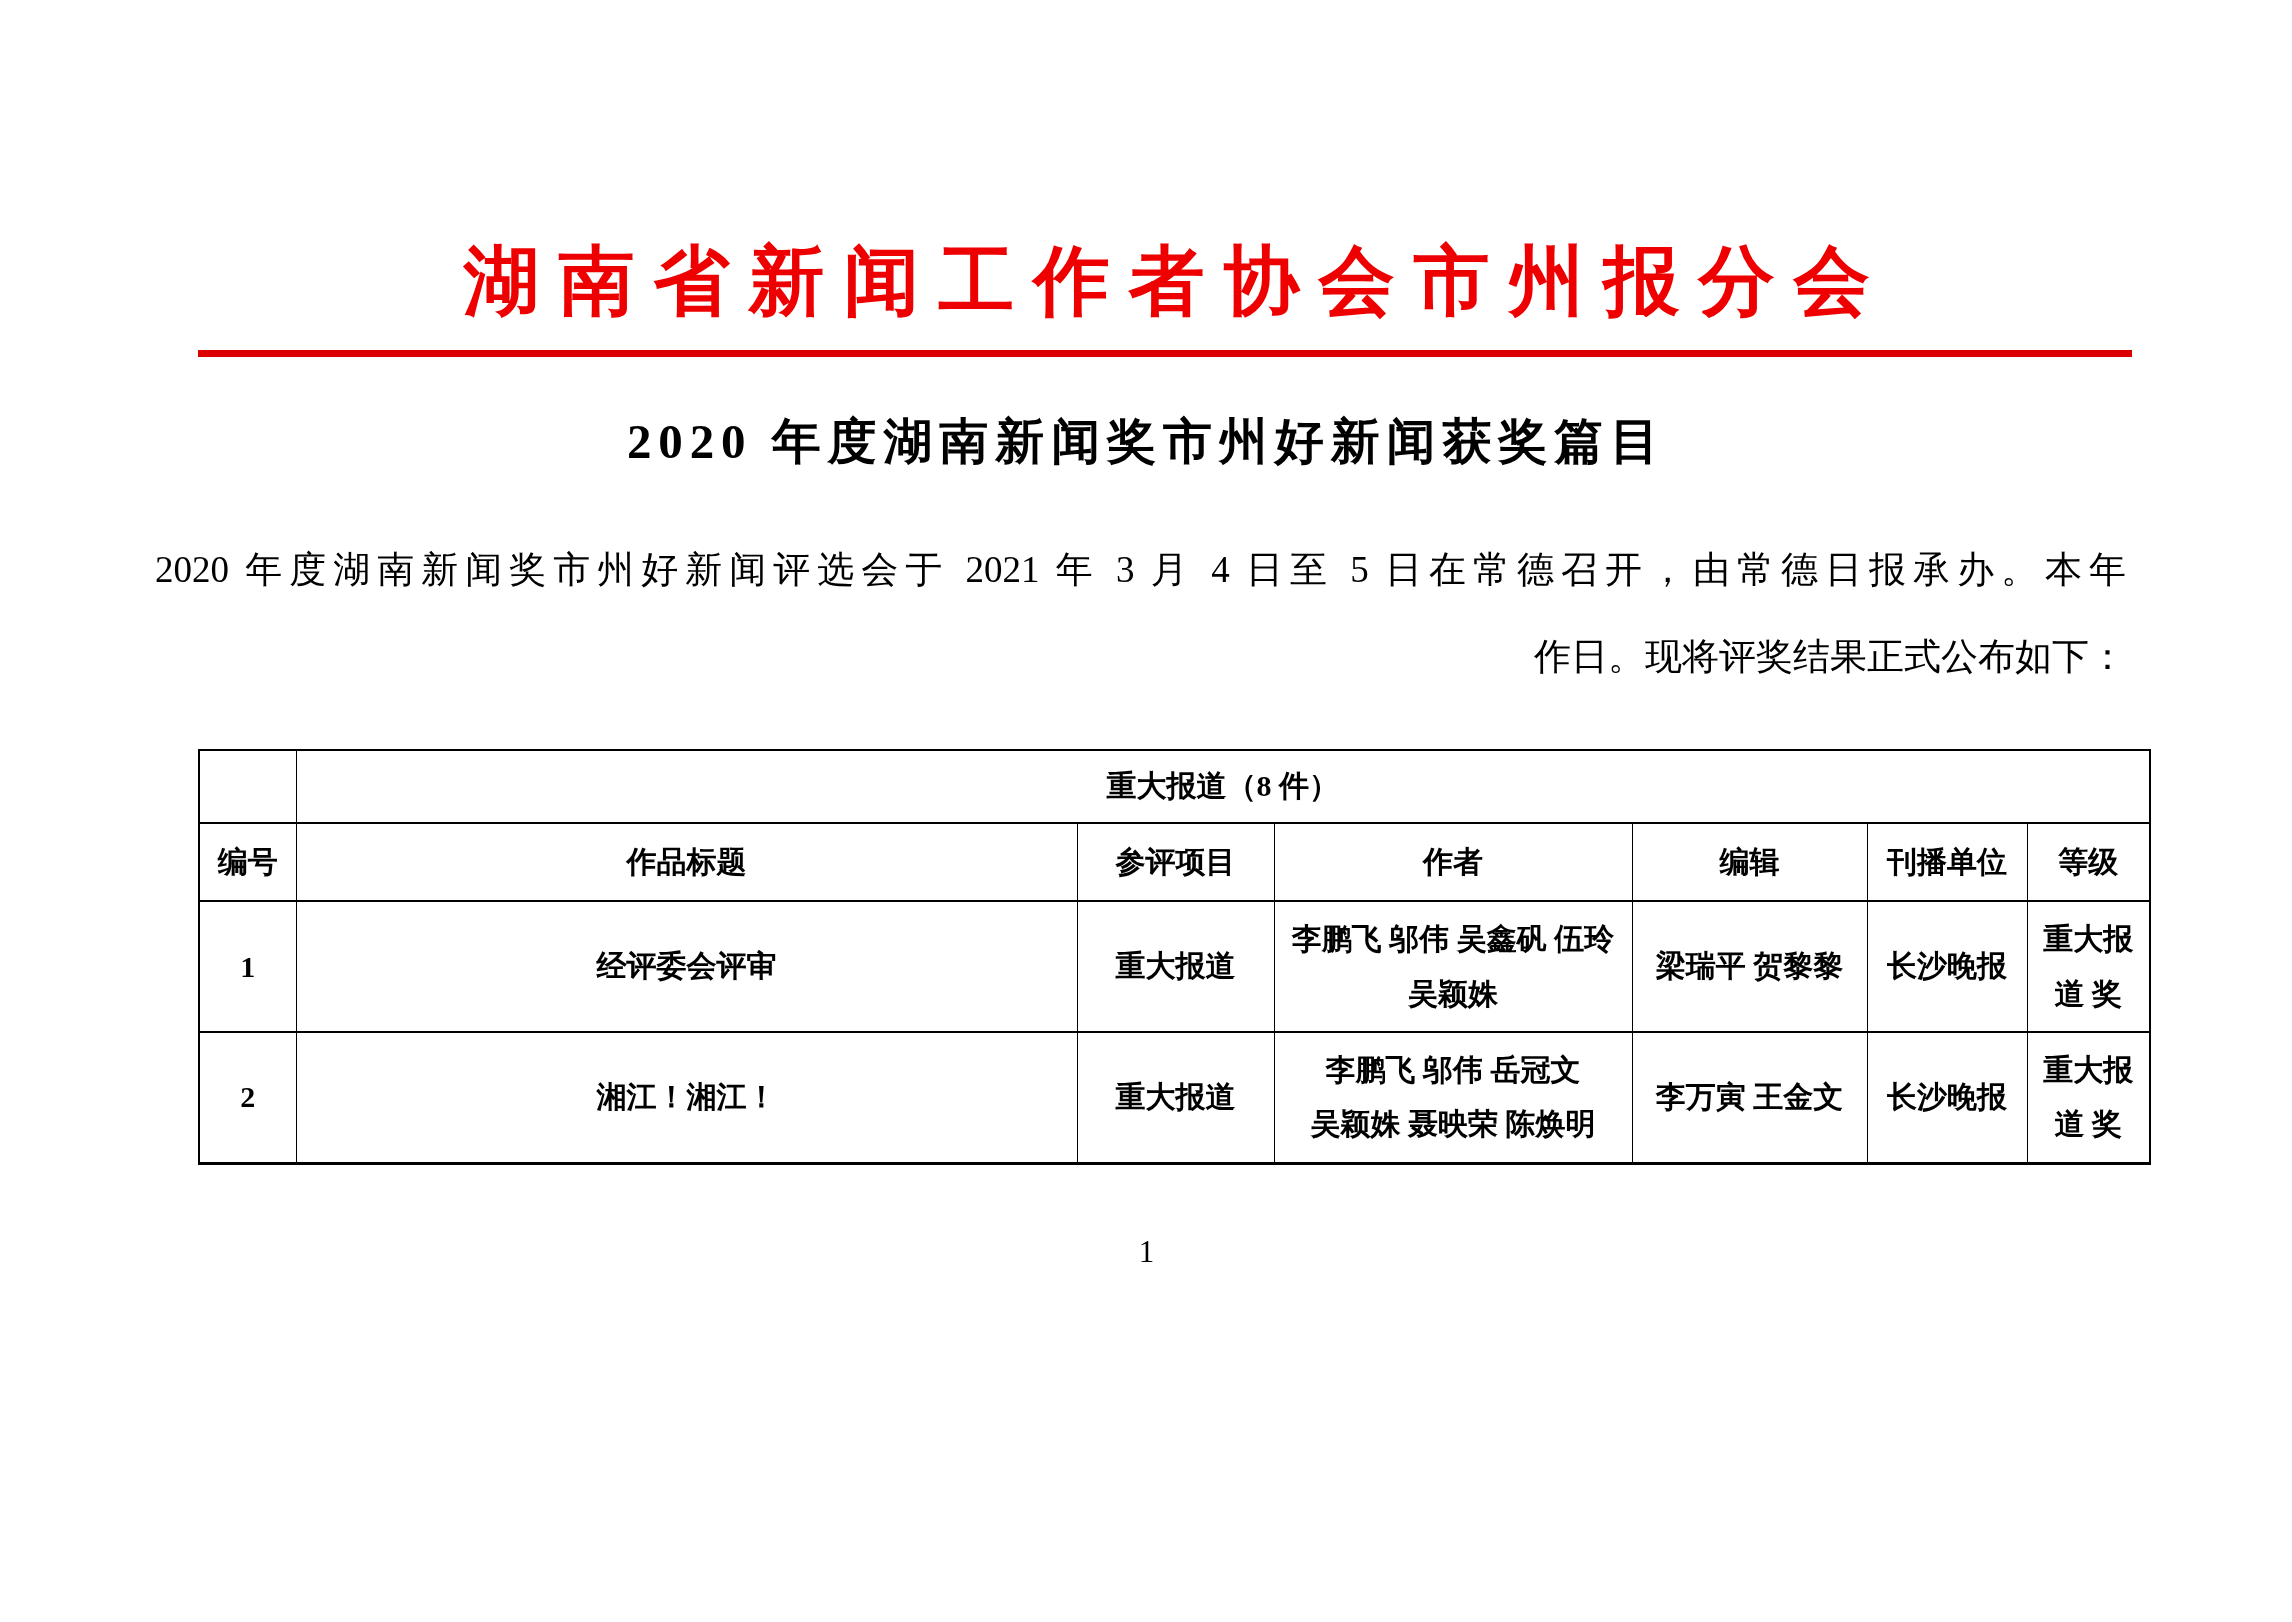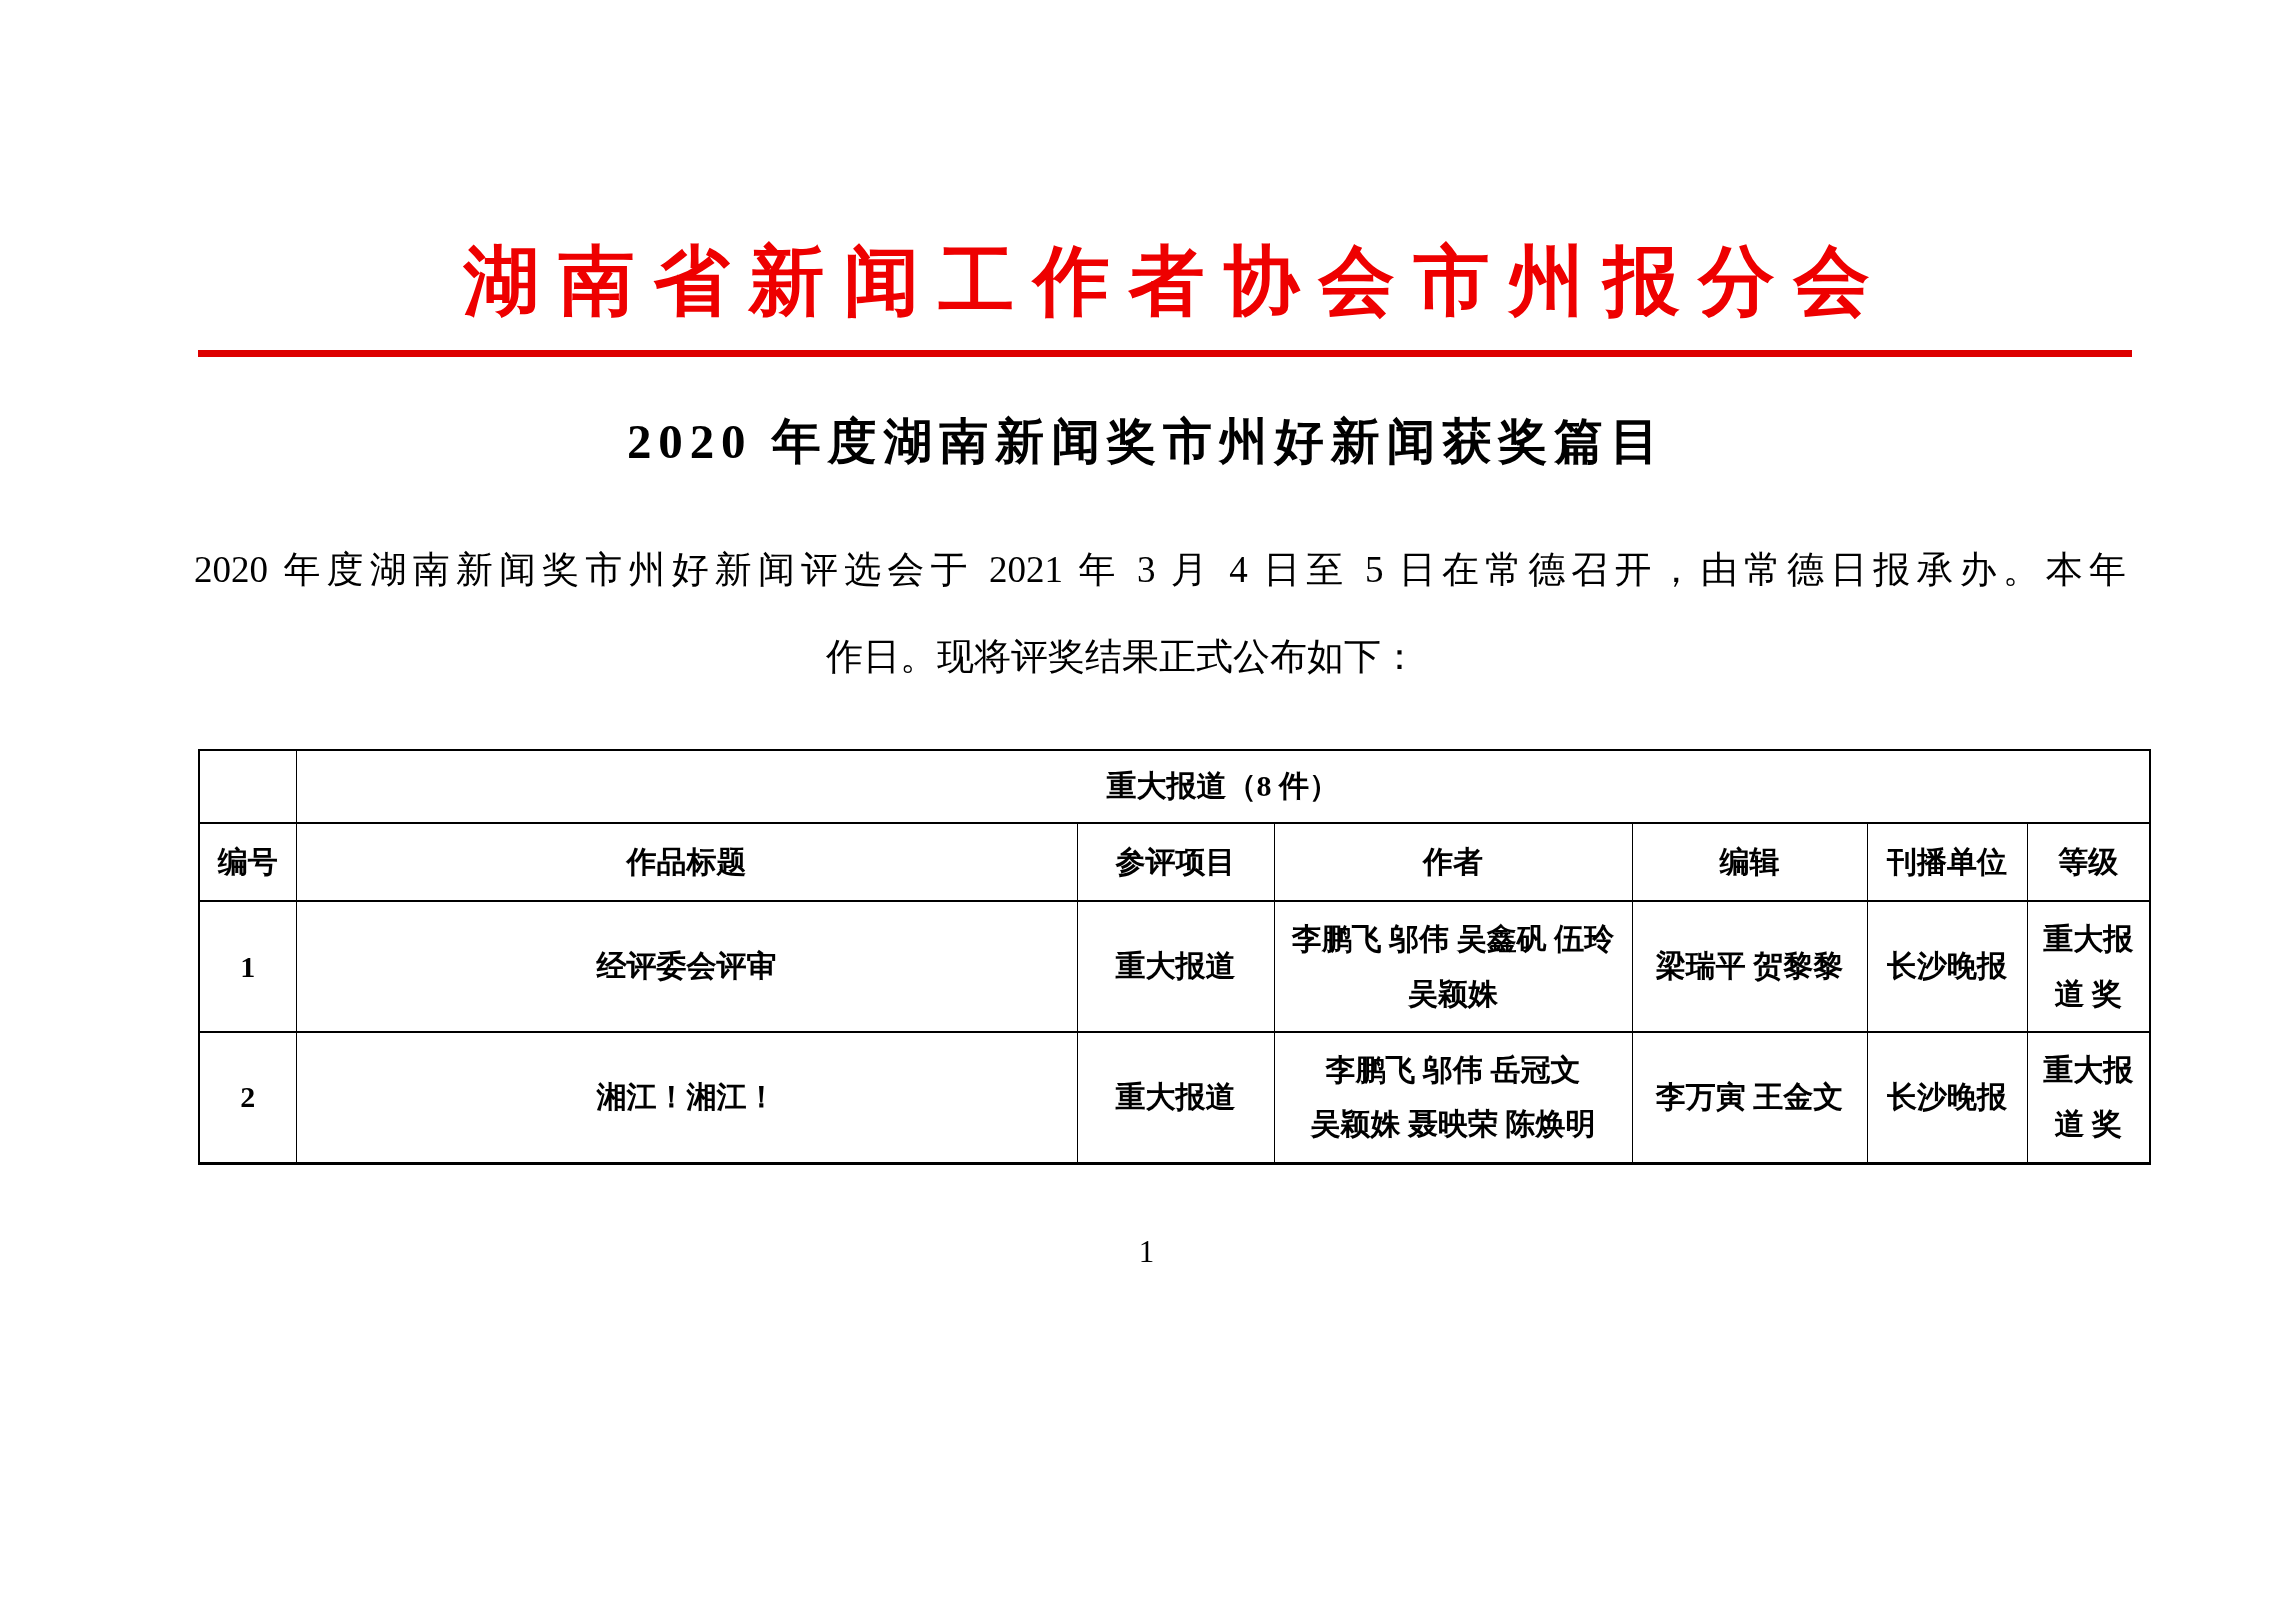--- a/index.html
+++ b/index.html
@@ -29,25 +29,25 @@
     background: #dd0000;
   }
   .doc-title {
     margin-top: 52px;
     text-align: center;
     font-size: 49px;
     font-weight: bold;
     letter-spacing: 6.9px;
   }
   .body-text {
-    margin: 51px 167px 0 118px;
+    margin: 51px 167px 0 79px;
     font-size: 37px;
     line-height: 87px;
   }
-  .body-text .p-line { text-align: center; }
+  .body-text .p-line { text-align: right; }
   .body-text .p-line.justify {
     text-align: justify;
     text-align-last: justify;
   }
   .body-text .p-line.first { text-indent: 76px; }
 
   table.awards {
     margin: 49px 0 0 198px;
     width: 1950px;
     border-collapse: collapse;

